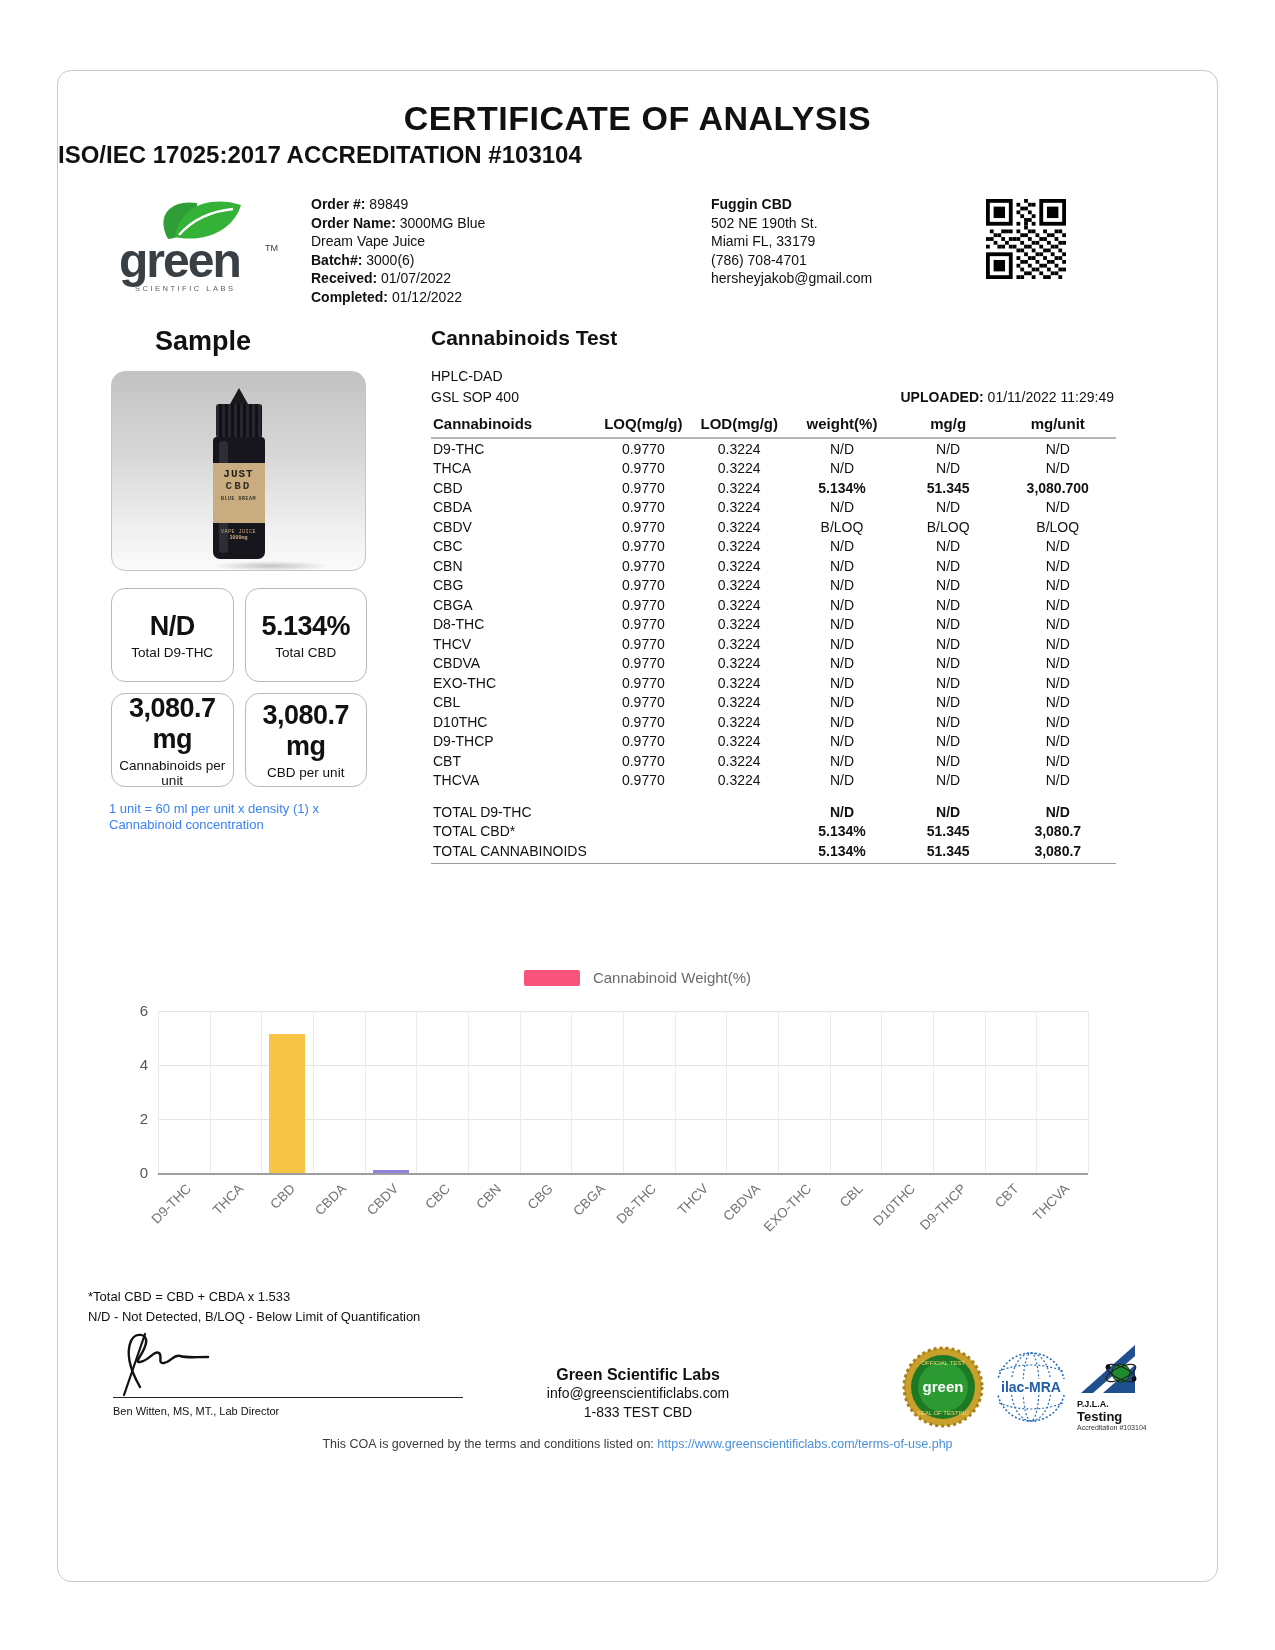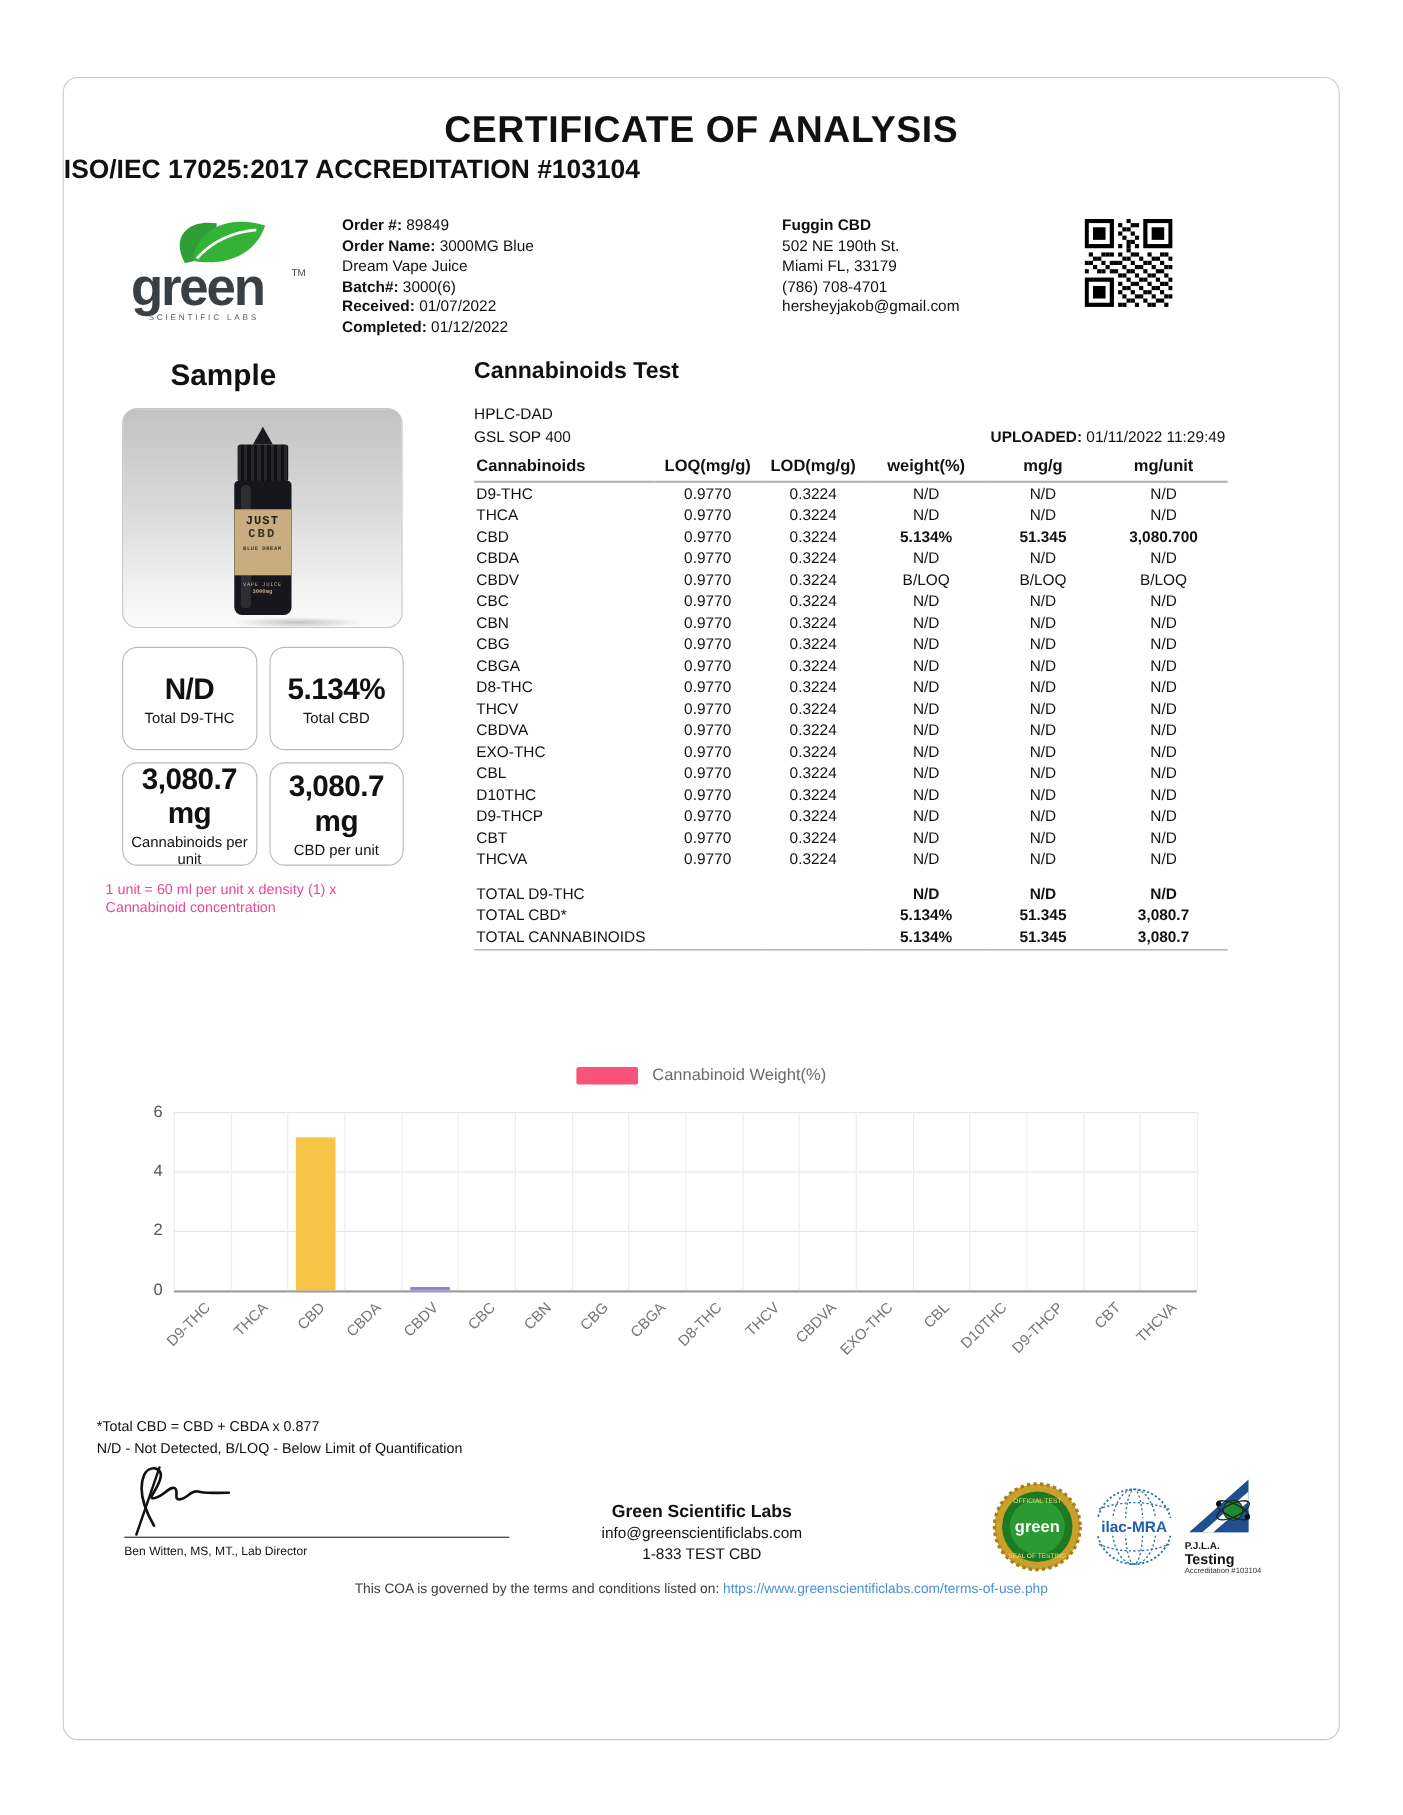--- a/index.html
+++ b/index.html
@@ -39,21 +39,21 @@
   .bl-cbd { font-size: 11px; font-weight: bold; color: #3a3428; letter-spacing: 2px; }
   .bl-flavor { font-size: 5px; font-weight: bold; color: #3a3428; margin-top: 4px; letter-spacing: 0.5px; }
   .bottle-lower { position: absolute; left: 0; top: 92px; width: 100%; text-align: center; }
   .bl-vape { font-size: 5px; color: #c9ad80; letter-spacing: 0.5px; }
   .bl-mg { font-size: 5px; color: #c9ad80; font-weight: bold; }
   .bottle-shadow { width: 120px; height: 10px; margin: 2px auto 0; background: radial-gradient(ellipse at center, rgba(0,0,0,0.22), rgba(0,0,0,0) 70%); }
   .stats-grid { left: 53px; top: 517px; width: 256px; display: grid; grid-template-columns: 1fr 1fr; gap: 11px; }
   .stat-box { height: 94px; border: 1.5px solid #b9b9b9; border-radius: 14px; display: flex; flex-direction: column; align-items: center; justify-content: center; text-align: center; background:#fff; }
   .stat-value { font-size: 27px; font-weight: bold; letter-spacing: -0.5px; }
   .stat-label { font-size: 13.5px; margin-top: 3px; line-height: 15px; padding: 0 6px; }
-  .unit-note { left: 38px; top: 730px; width: 240px; font-size: 13px; line-height: 16px; color: #ec4899; }
+  .unit-note { left: 51px; top: 730px; width: 240px; font-size: 13px; line-height: 16px; color: #3b82f6; }
   
   .test-heading { left: 373px; top: 255px; font-size: 21px; font-weight: bold; }
   .test-method { left: 373px; top: 297px; font-size: 14px; }
   .test-sop { left: 373px; top: 318px; font-size: 14px; }
   .uploaded { right: 103px; top: 318px; font-size: 14px; text-align: right; }
   .uploaded b { font-weight: bold; }
   .cann-table { left: 373px; top: 340px; width: 685px; }
   table { border-collapse: collapse; width: 100%; font-size: 14px; }
   th { font-size: 15px; font-weight: bold; border-bottom: 2px solid #b5b5b5; padding: 4px 2px 5px; text-align: center; }
   th:first-child { text-align: left; }
@@ -522,21 +522,21 @@
       <div class="xlab" style="right: 387.5px;">THCV</div>
       <div class="xlab" style="right: 335.833px;">CBDVA</div>
       <div class="xlab" style="right: 284.167px;">EXO-THC</div>
       <div class="xlab" style="right: 232.5px;">CBL</div>
       <div class="xlab" style="right: 180.833px;">D10THC</div>
       <div class="xlab" style="right: 129.167px;">D9-THCP</div>
       <div class="xlab" style="right: 77.5px;">CBT</div>
       <div class="xlab" style="right: 25.8333px;">THCVA</div>
     </div>
 
-  <div class="abs footnote1">*Total CBD = CBD + CBDA x 0.877</div>
+  <div class="abs footnote1">*Total CBD = CBD + CBDA x 1.533</div>
   <div class="abs footnote2">N/D - Not Detected, B/LOQ - Below Limit of Quantification</div>
 
   <svg class="abs sig-svg" width="160" height="68" viewBox="0 0 160 68">
     <path d="M30,58 C22,44 15,26 21,12 C25,3 38,4 36,14 C34,25 23,34 30,33 C39,32 44,21 49,24 C53,27 47,35 54,34 C61,33 64,25 70,27 C76,29 84,28 98,28" stroke="#111" stroke-width="2.4" fill="none" stroke-linecap="round"></path>
     <path d="M35,5 L14,66" stroke="#111" stroke-width="2.2" fill="none" stroke-linecap="round"></path>
   </svg>
   <div class="abs sig-line"></div>
   <div class="abs sig-name">Ben Witten, MS, MT., Lab Director</div>
 
   <div class="abs contact">

